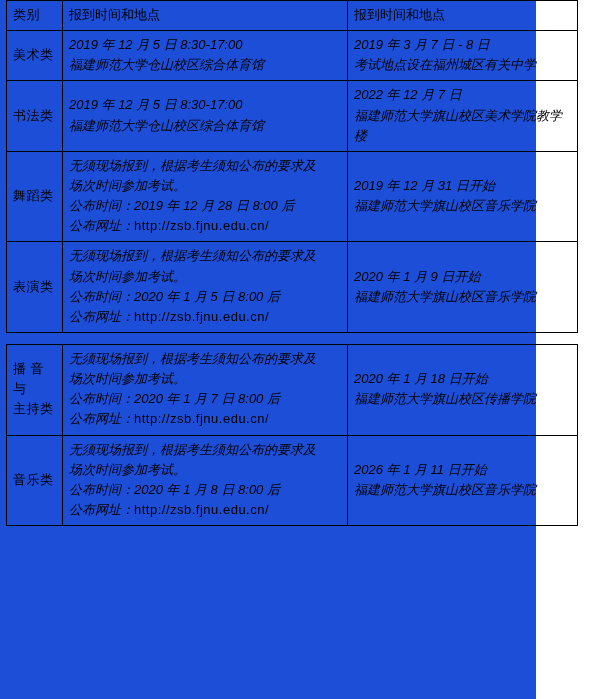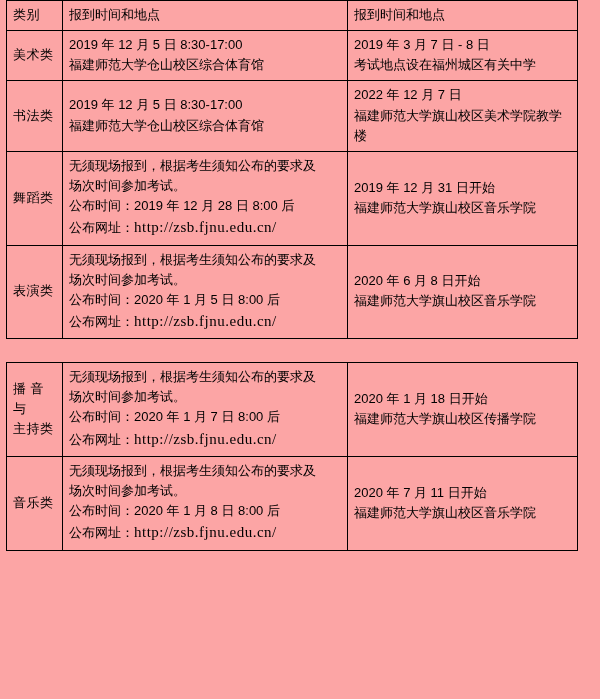--- a/index.html
+++ b/index.html
@@ -9,23 +9,23 @@
   }
   body {
     width: 600px;
     height: 699px;
     font-family: "Liberation Sans", sans-serif;
     color: #000000;
     overflow: hidden;
   }
   .page {
     position: relative;
-    width: 600px;
+    width: 536px;
     height: 699px;
-    background: #fca5a5;
+    background: #1d4ed8;
   }
   table.schedule {
     border-collapse: collapse;
     table-layout: fixed;
     width: 571px;
     margin-left: 6px;
   }
   table.schedule td {
     border: 1px solid #000000;
     vertical-align: middle;
@@ -39,34 +39,35 @@
 
   .cat {
     text-align: left;
     font-size: 13.5px;
     letter-spacing: 0.5px;
     white-space: pre-line;
     padding-left: 5px;
   }
   .cell-lines {
     white-space: pre-line;
+    font-style: italic;
   }
   .mono {
-    font-family: Liberation Serif, serif;
-    font-size: 15px;
+    font-family: Liberation Sans, sans-serif;
+    font-size: 13px;
     letter-spacing: 0.5px;
   }
   .head td {
     font-size: 13.5px;
     padding-top: 9px;
     padding-bottom: 9px;
   }
   
   .block2 {
-    margin-top: 23px;
+    margin-top: 11px;
   }
 </style>
 </head>
 <body>
 
 <div class="page">
 
   <table class="schedule block1">
     <colgroup>
         <col class="c1">
@@ -110,21 +111,21 @@
 
 
       <tr>
         <td class="cat">表演类</td>
         <td>
           <span class="cell-lines">无须现场报到，根据考生须知公布的要求及
 场次时间参加考试。
 公布时间：2020 年 1 月 5 日 8:00 后
 公布网址：</span><span class="mono">http://zsb.fjnu.edu.cn/</span>
         </td>
-        <td class="cell-lines">2020 年 6 月 8 日开始
+        <td class="cell-lines">2020 年 1 月 9 日开始
 福建师范大学旗山校区音乐学院</td>
       </tr>
     </tbody>
   </table>
 
   <table class="schedule block2">
     <colgroup>
         <col class="c1">
         <col class="c2">
         <col class="c3">
@@ -144,19 +145,19 @@
       </tr>
 
       <tr>
         <td class="cat">音乐类</td>
         <td>
           <span class="cell-lines">无须现场报到，根据考生须知公布的要求及
 场次时间参加考试。
 公布时间：2020 年 1 月 8 日 8:00 后
 公布网址：</span><span class="mono">http://zsb.fjnu.edu.cn/</span>
         </td>
-        <td class="cell-lines">2020 年 7 月 11 日开始
+        <td class="cell-lines">2026 年 1 月 11 日开始
 福建师范大学旗山校区音乐学院</td>
       </tr>
     </tbody>
   </table>
 
 </div>
 
 </body></html>

